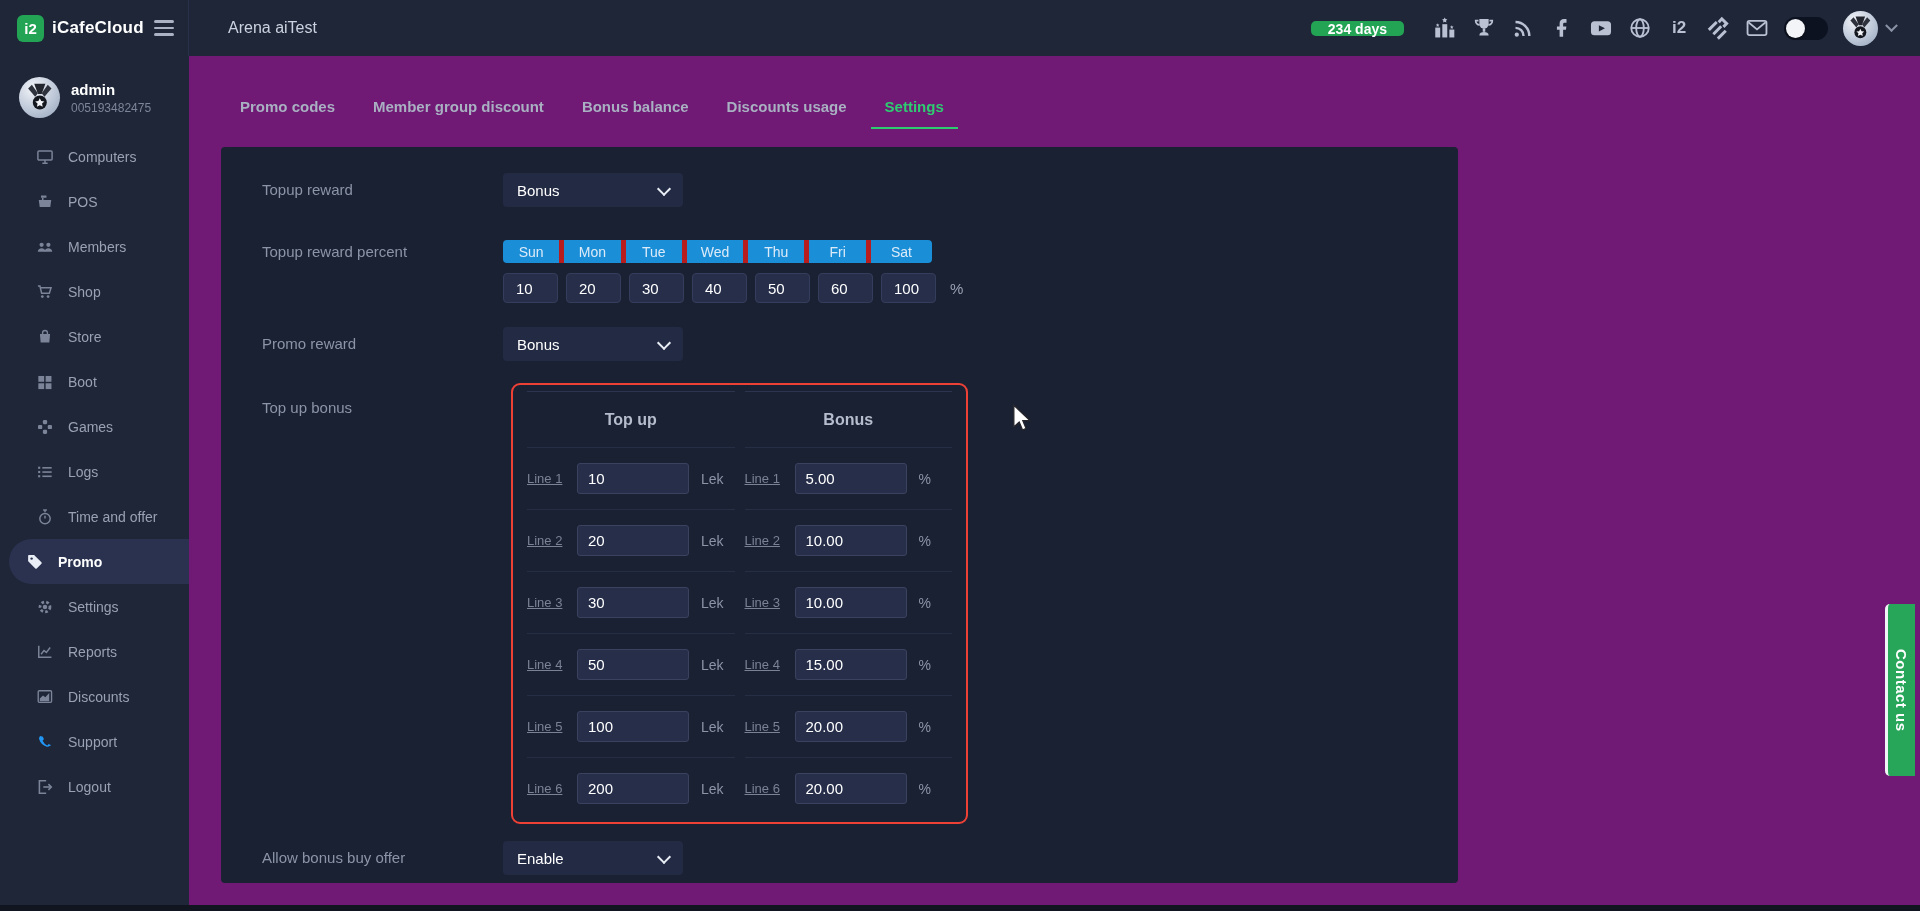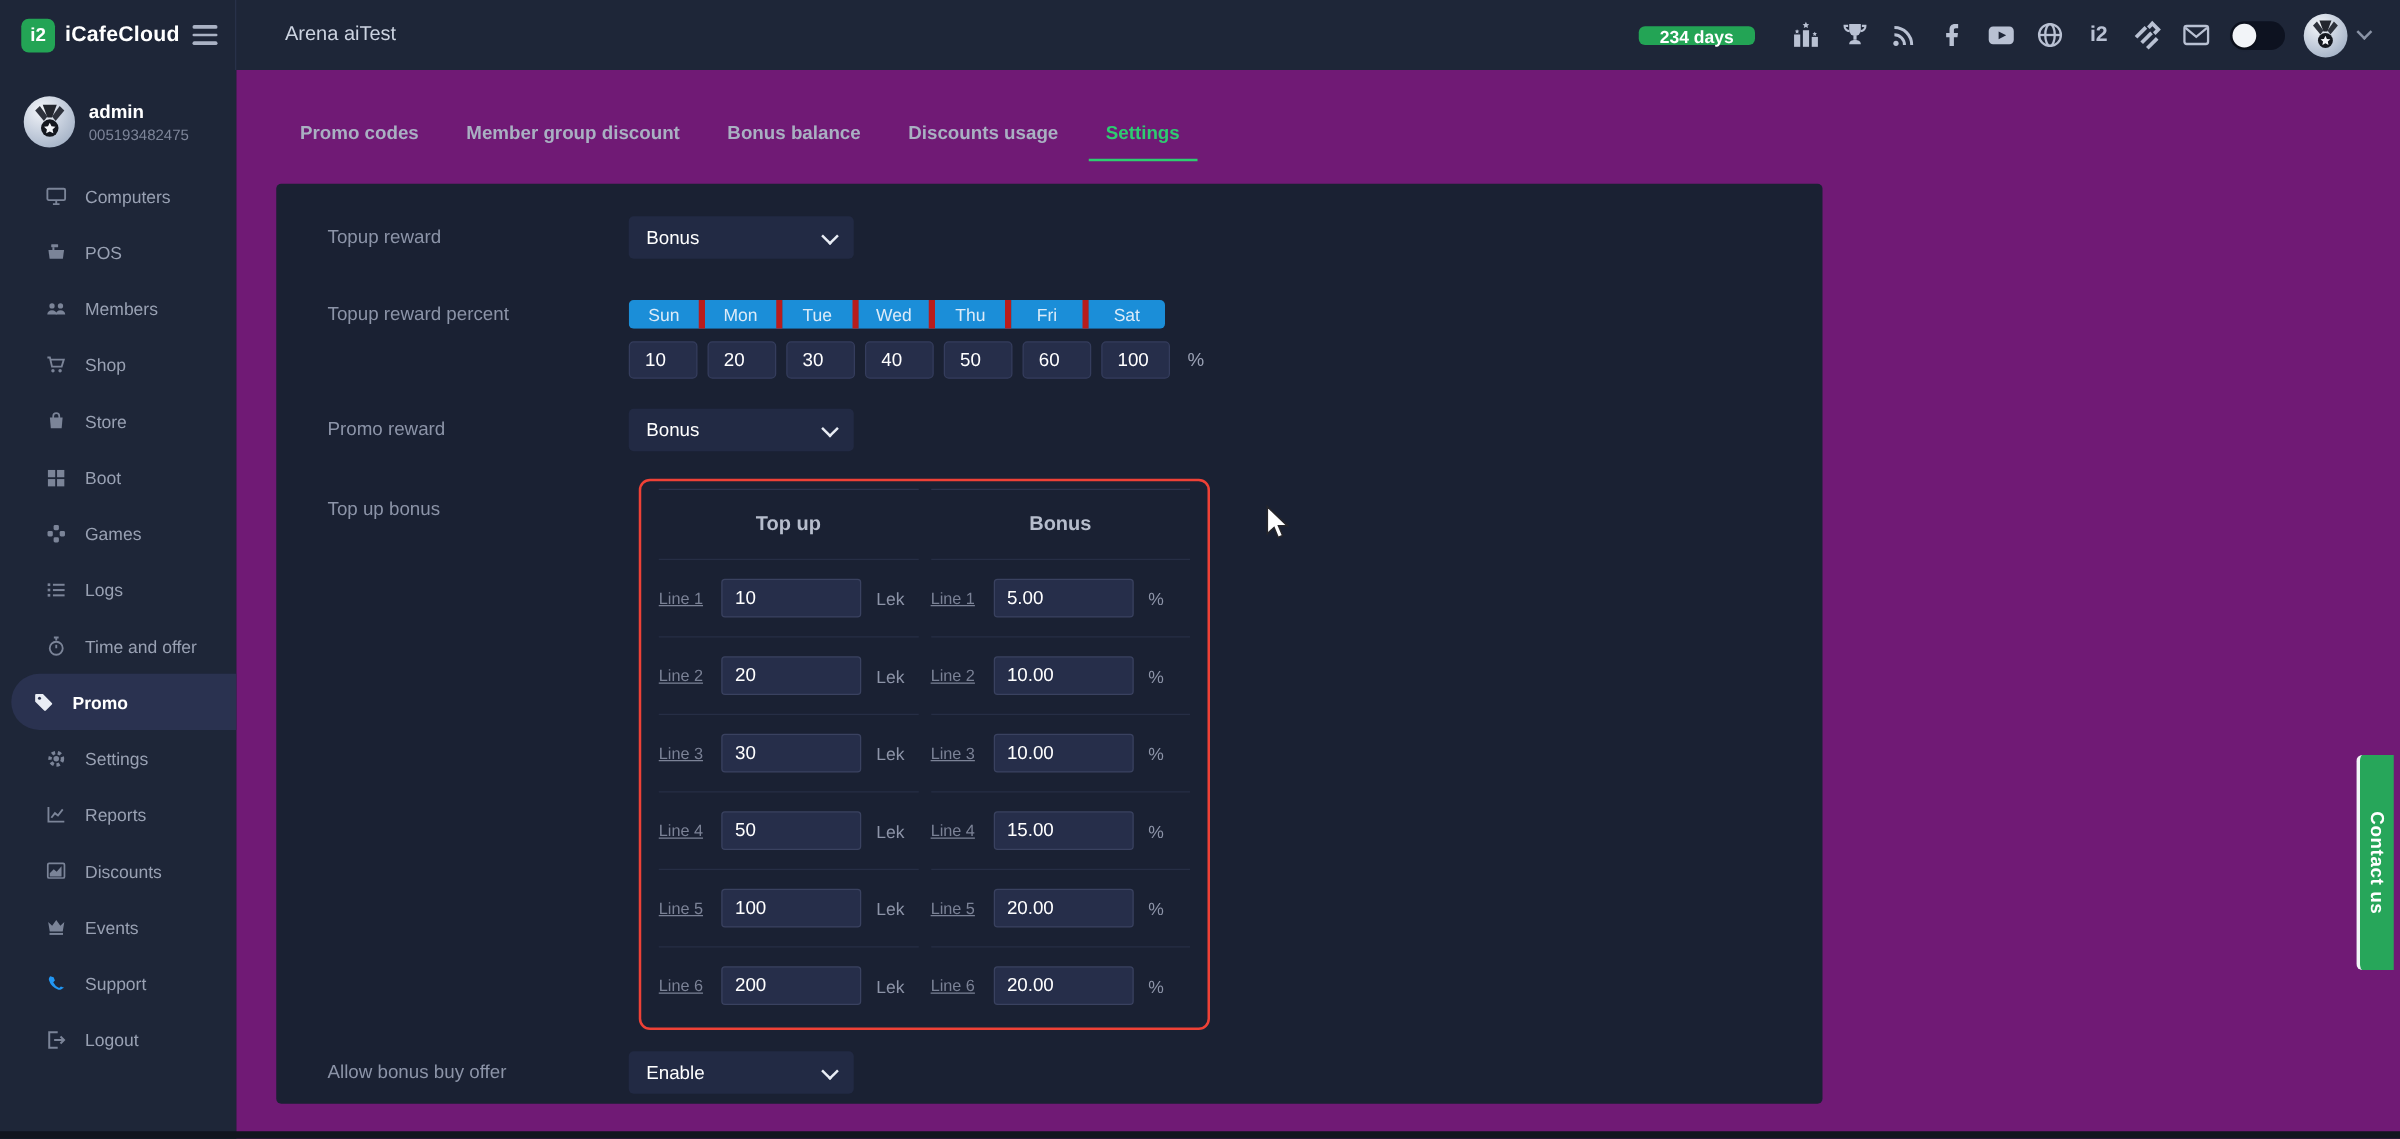--- a/index.html
+++ b/index.html
@@ -314,29 +314,20 @@
       <div class="side-item">
         <span class="s-icon">
           <svg viewBox="0 0 17 17">
             <rect x="2.1" y="2.6" width="12.6" height="11" rx="1" fill="none" stroke="currentColor" stroke-width="1.3"></rect>
             <path d="M3.6 12.4V10l3-3 2.2 1.8 3.7-4.1v7.7z" fill="currentColor"></path>
           </svg>
         </span>
         <span>Discounts</span>
       </div>
       <div class="side-item">
-        <span class="s-icon">
-          <svg viewBox="0 0 17 17" fill="currentColor">
-            <path d="M2.4 4.4l3 2.7 3.1-4.3 3.1 4.3 3-2.7-1.2 7.2H3.6z"></path>
-            <rect x="3.4" y="12.6" width="10.2" height="1.5"></rect>
-          </svg>
-        </span>
-        <span>Events</span>
-      </div>
-      <div class="side-item">
         <span class="s-icon" style="color: rgb(33, 150, 243);">
           <svg viewBox="0 0 17 17" fill="currentColor">
             <path d="M14.4 11.5l-2.4-1-1.3 1.3A9.8 9.8 0 016.2 7.3l1.3-1.3-1-2.4-2.6-.8c-.8.8-1.2 2-.9 3.1a11 11 0 007.1 7.1c1.1.3 2.3-.1 3.1-.9z"></path>
           </svg>
         </span>
         <span>Support</span>
       </div>
       <div class="side-item">
         <span class="s-icon">
           <svg viewBox="0 0 17 17" fill="none" stroke="currentColor" stroke-width="1.5">

